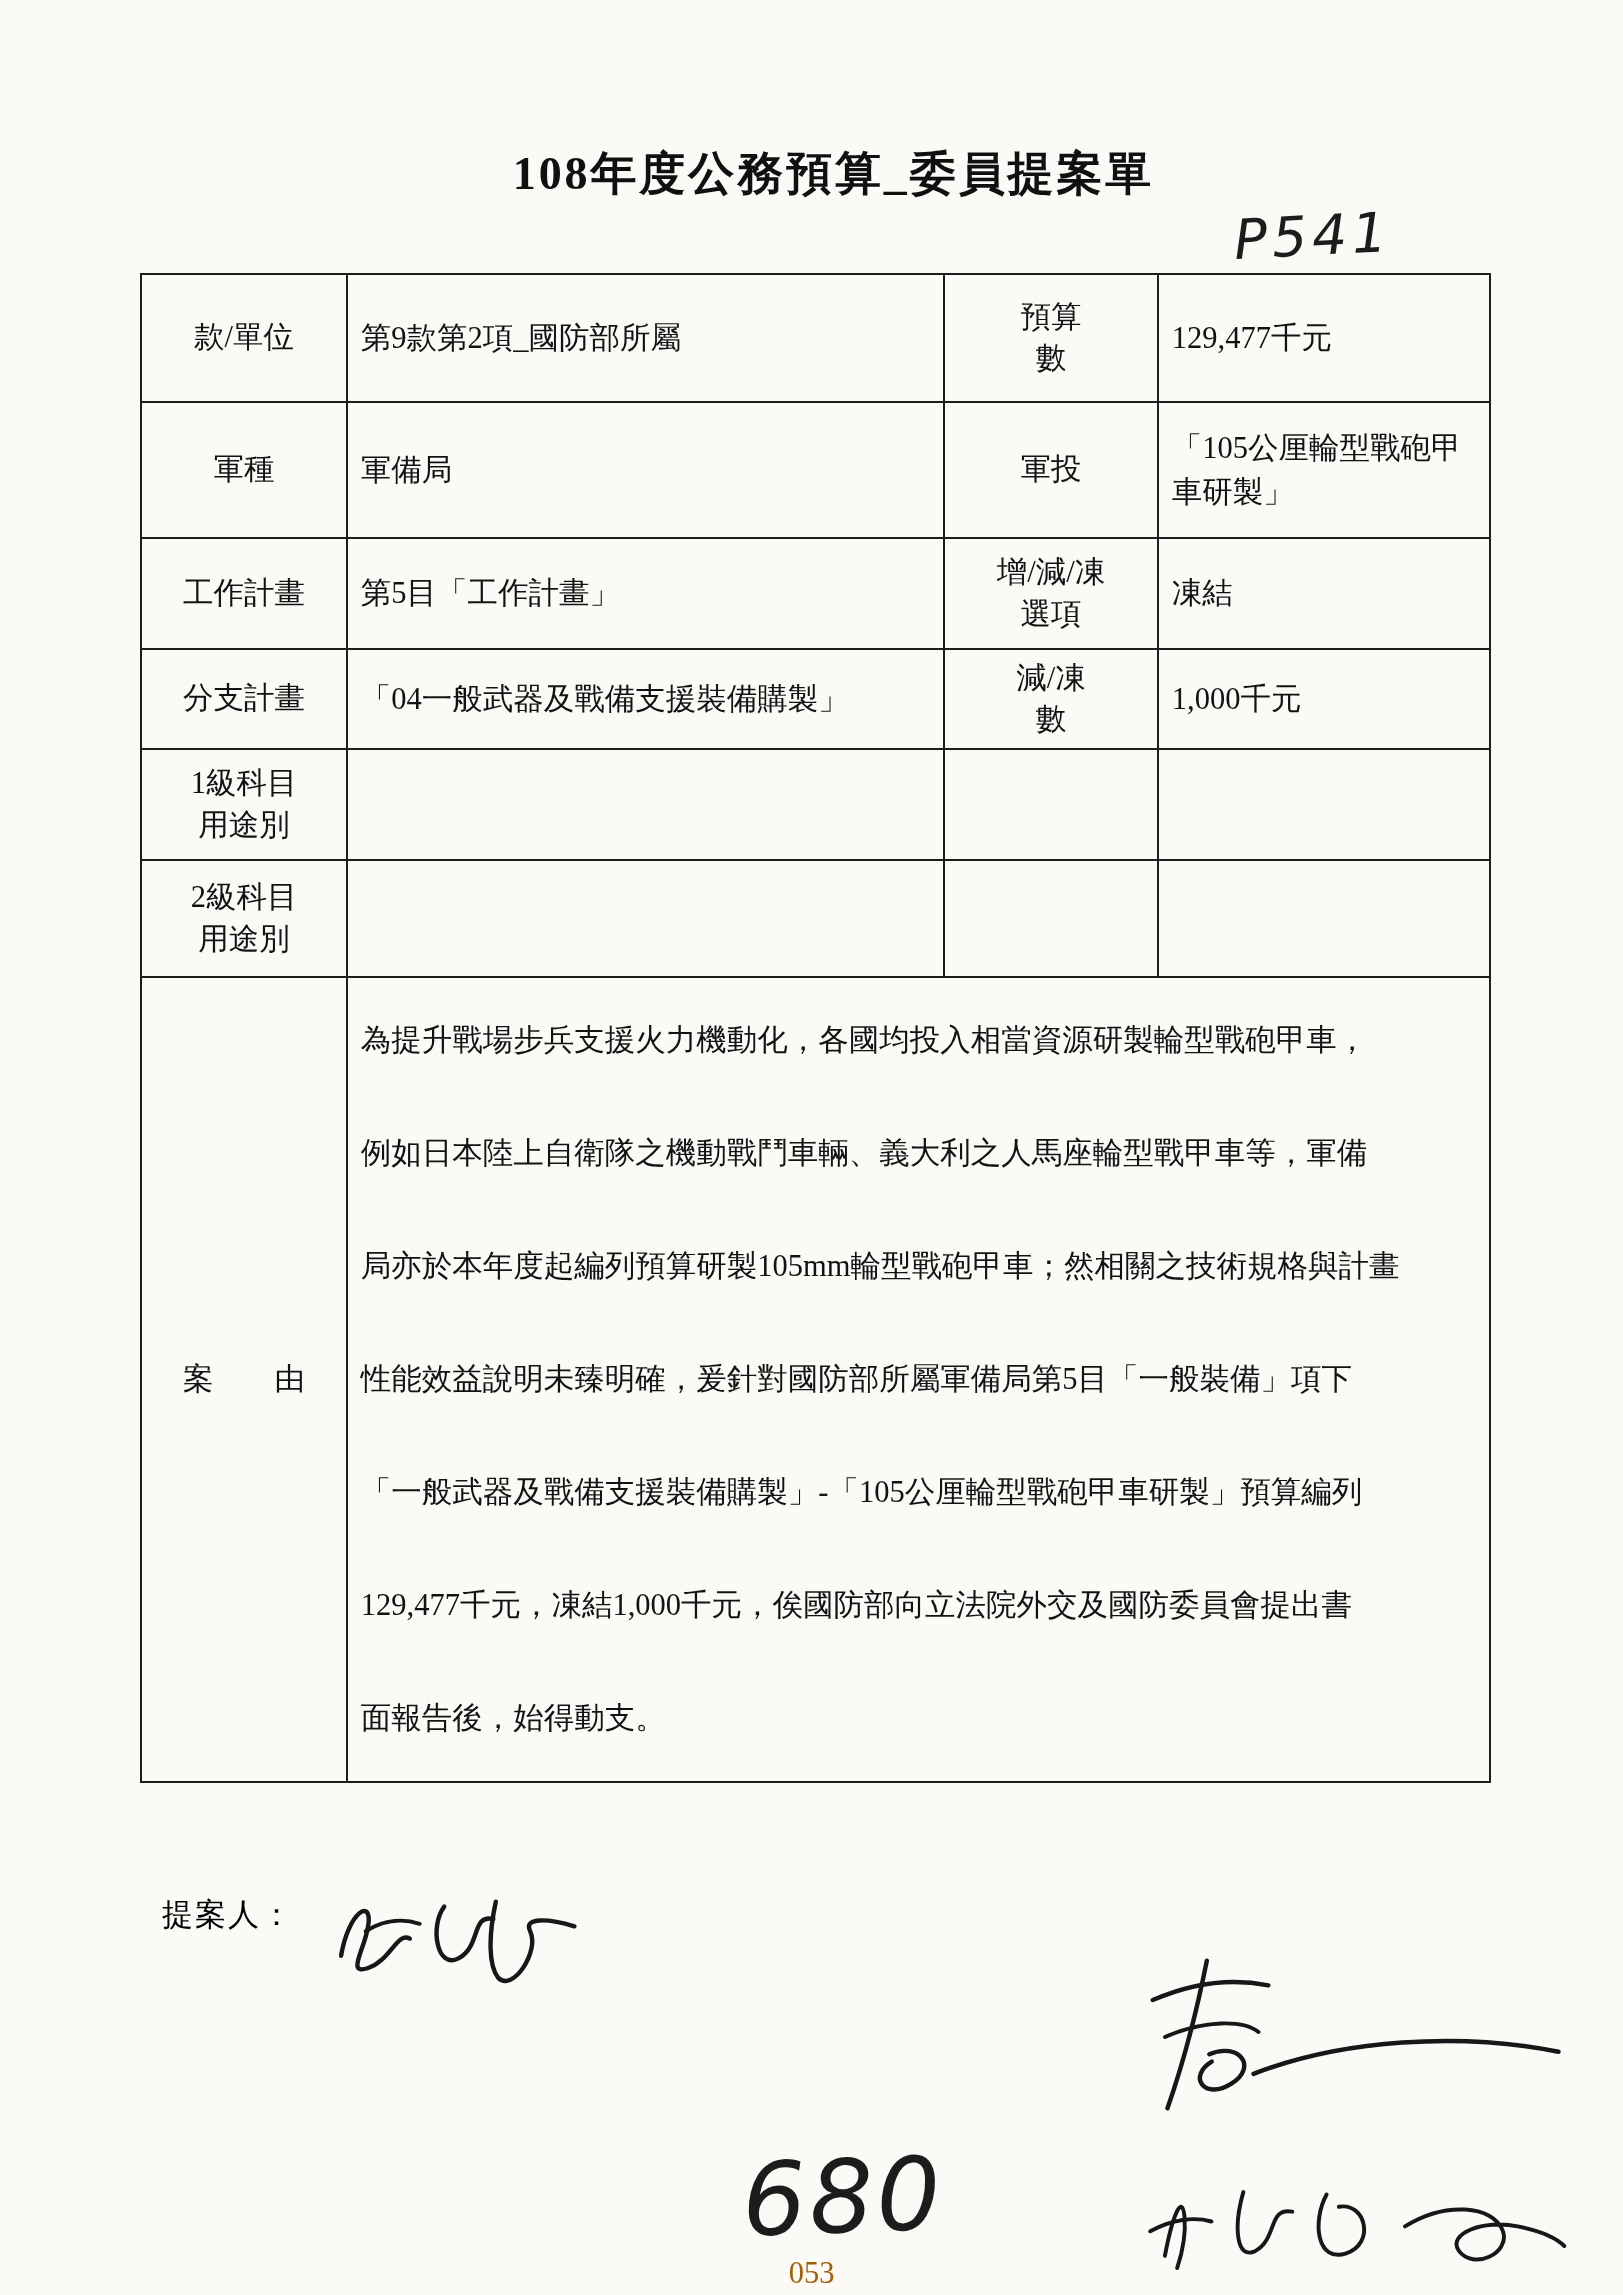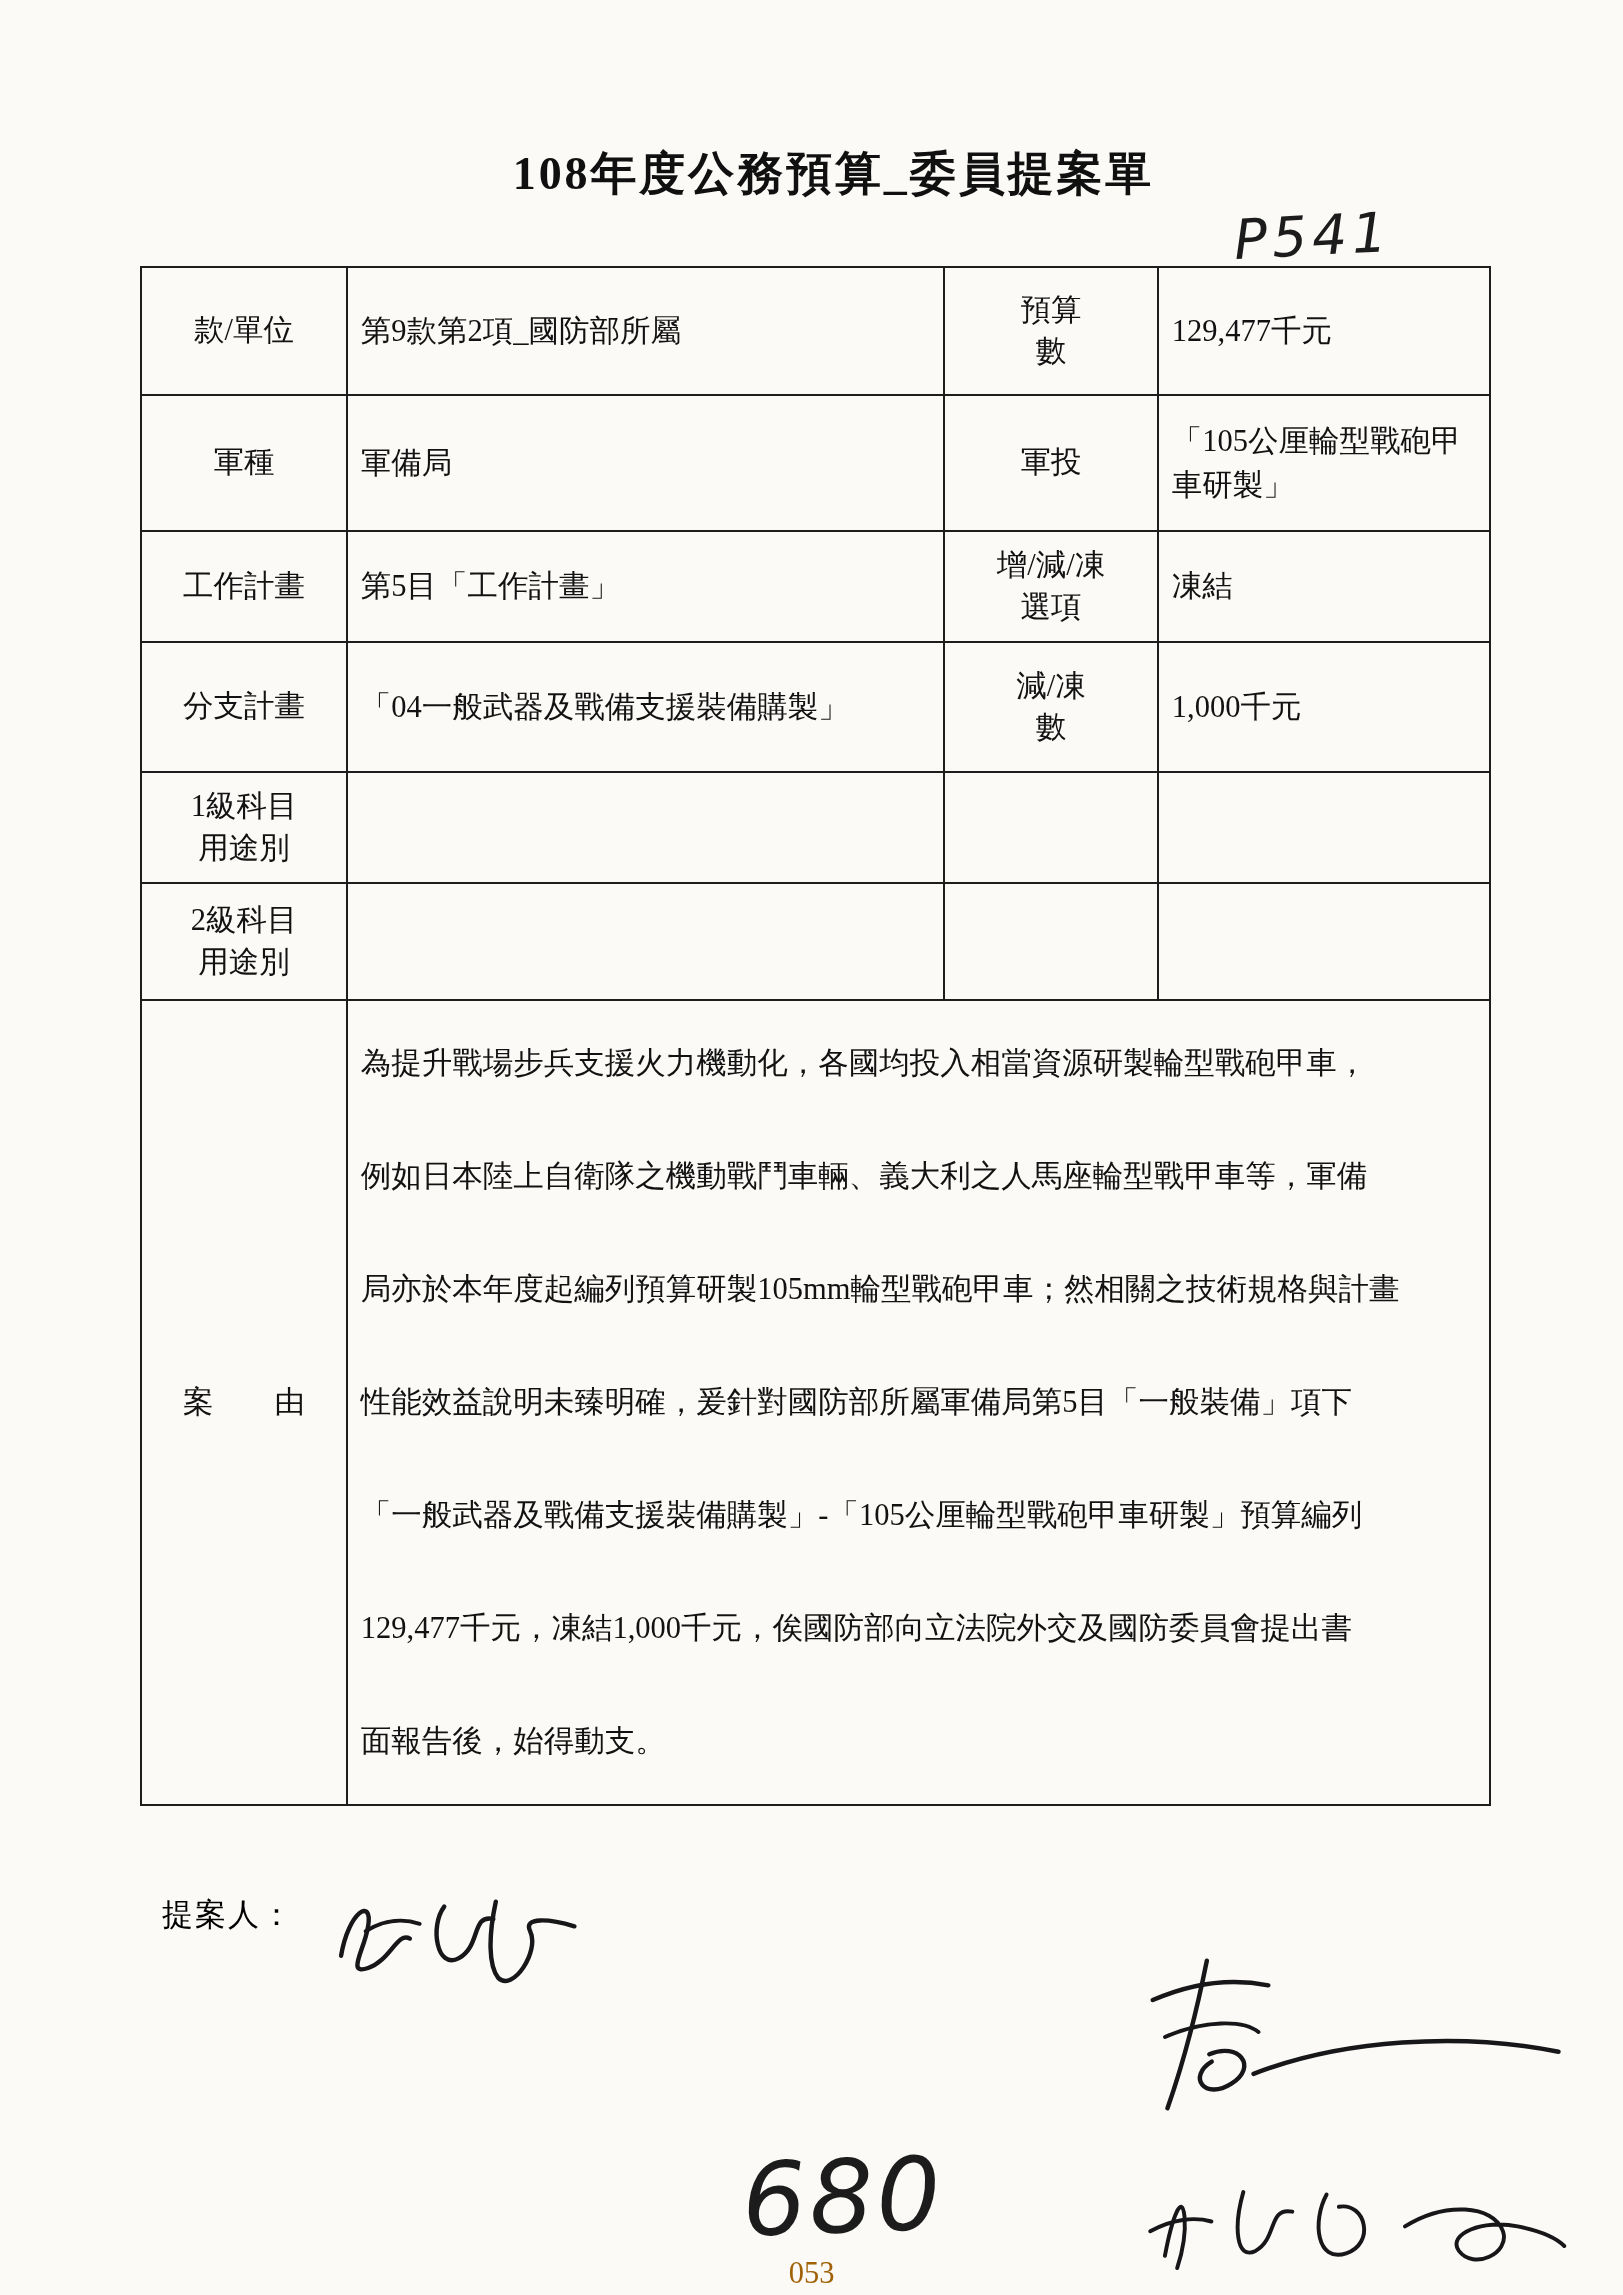--- a/index.html
+++ b/index.html
@@ -23,38 +23,38 @@
   .handwrite {
     font-family:"DejaVu Sans", sans-serif;
     font-style:italic; font-weight:400; color:#1c1c1c;
   }
   .p-ref {
     position:absolute; top:204px; left:1234px;
     font-size:55px; transform:rotate(-3deg); letter-spacing:4.9px;
   }
 
   table.form {
-    position:absolute; top:266px; left:140px; width:1349px;
+    position:absolute; top:273px; left:140px; width:1349px;
     border-collapse:collapse; table-layout:fixed;
     background:transparent;
     border-radius:30px;
   }
   table.form td {
     border:2px solid #1d1d1d;
     vertical-align:middle;
     font-size:30.5px;
     padding:5.9px 12.8px;
     white-space:pre-line;
     color:#121212;
   }
   td.lab { text-align:center; line-height:1.35; }
   td.val { text-align:left; line-height:1.45; padding-left:14.7px; }
 
   tr.r1{height:128px} tr.r2{height:136px} tr.r3{height:111px}
-  tr.r4{height:130px} tr.r5{height:111px} tr.r6{height:117px}
+  tr.r4{height:100px} tr.r5{height:111px} tr.r6{height:117px}
   tr.r7{height:791px}
 
   td.case-lab {
     vertical-align:top; text-align:center;
     padding-top:10.8px; line-height:1.3;
   }
   td.case-text {
     vertical-align:top; text-align:left;
     line-height:113px; padding:2.9px 14.7px 0 14.7px;
     font-size:30.5px;

